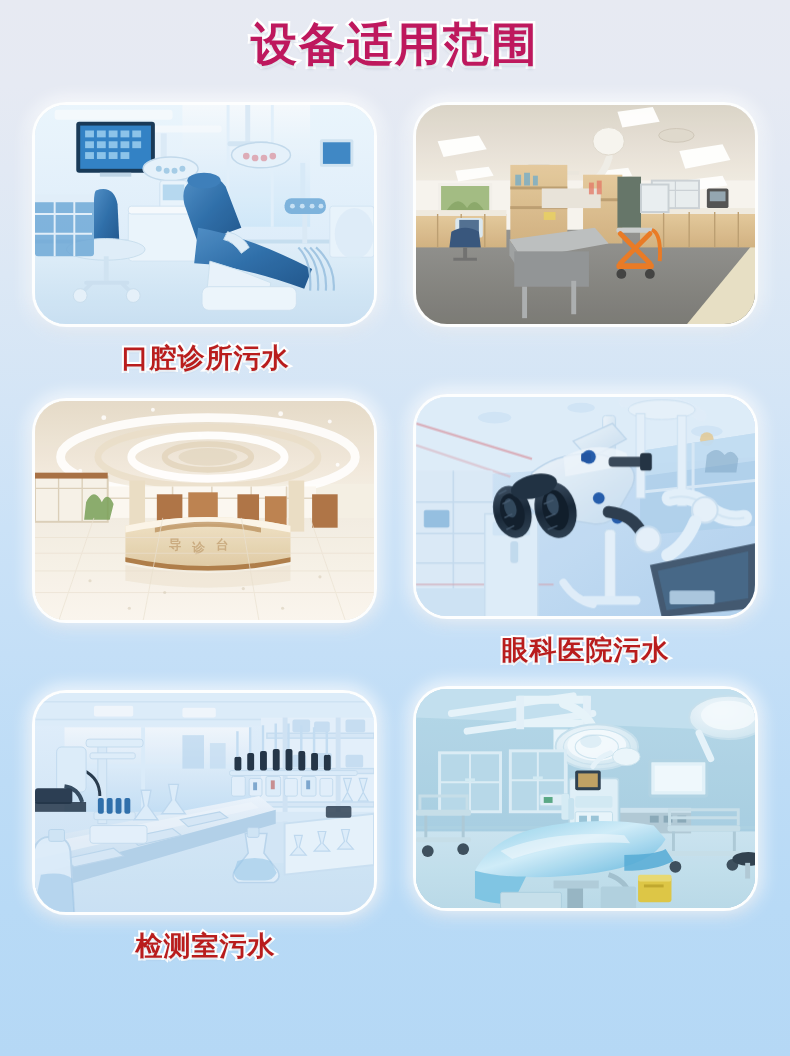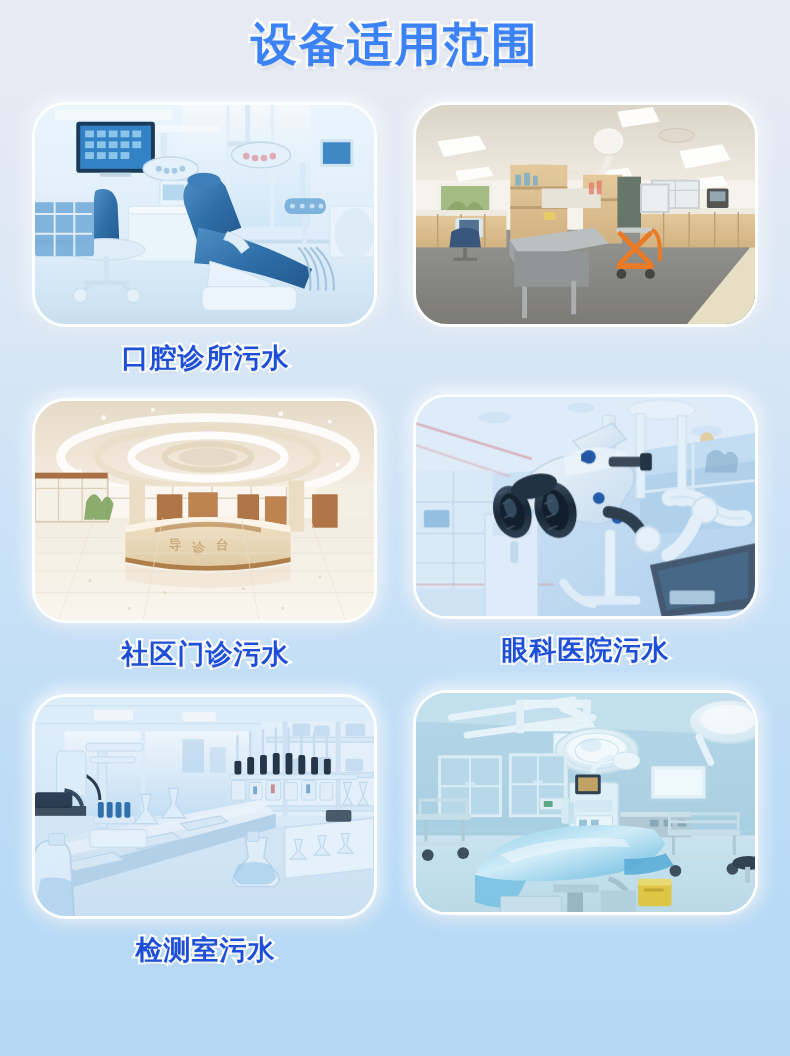--- a/index.html
+++ b/index.html
@@ -13,21 +13,21 @@
     overflow:hidden;
   }
 
   
   .page-title {
     text-align:center;
     padding-top:14px;
     font-size:46px;
     font-weight:bold;
     letter-spacing:2px;
-    color:#3b82f6;
+    color:#be185d;
     -webkit-text-stroke:5px #ffffff;
     paint-order:stroke fill;
     text-shadow:0 3px 3px rgba(120,140,170,.28);
   }
 
   
   .grid {
     margin:26px auto 0;
     width:726px;
     display:grid;
@@ -50,21 +50,21 @@
                0 5px 12px rgba(90,120,160,.20);
     background:#dfe9f2;
   }
   .card svg { display:block; width:100%; height:100%; }
 
   .caption {
     margin-top:13px;
     text-align:center;
     font-size:27px;
     font-weight:bold;
-    color:#1d4ed8;
+    color:#b91c1c;
     letter-spacing:1px;
     -webkit-text-stroke:4px #ffffff;
     paint-order:stroke fill;
     text-shadow:0 2px 2px rgba(120,145,175,.22);
   }
   .cell:nth-child(odd) .caption { padding-left:2px; }
 </style>
 </head>
 <body>
 
@@ -383,21 +383,20 @@
           <circle cx="56" cy="184" r="1.6"></circle>
             <circle cx="132" cy="196" r="1.6"></circle>
           <circle cx="212" cy="192" r="1.6"></circle>
             <circle cx="290" cy="180" r="1.6"></circle>
           <circle cx="96" cy="212" r="1.6"></circle>
             <circle cx="252" cy="212" r="1.6"></circle>
         </g>
         <rect x="0" y="0" width="345" height="225" fill="#fff3dc" opacity=".07"></rect>
       </svg>
     </div>
-    <div class="caption">社区门诊污水</div>
   </div>
 
   <div class="cell r3">
     <div class="card">
       <svg viewBox="0 0 345 225" preserveAspectRatio="xMidYMid slice">
         <defs>
           <linearGradient id="oRoom" x1="0" y1="0" x2="1" y2="1">
             <stop offset="0" stop-color="#e9f3fc"></stop>
               <stop offset=".55" stop-color="#cfe3f6"></stop>
               <stop offset="1" stop-color="#bcd7f0"></stop>

